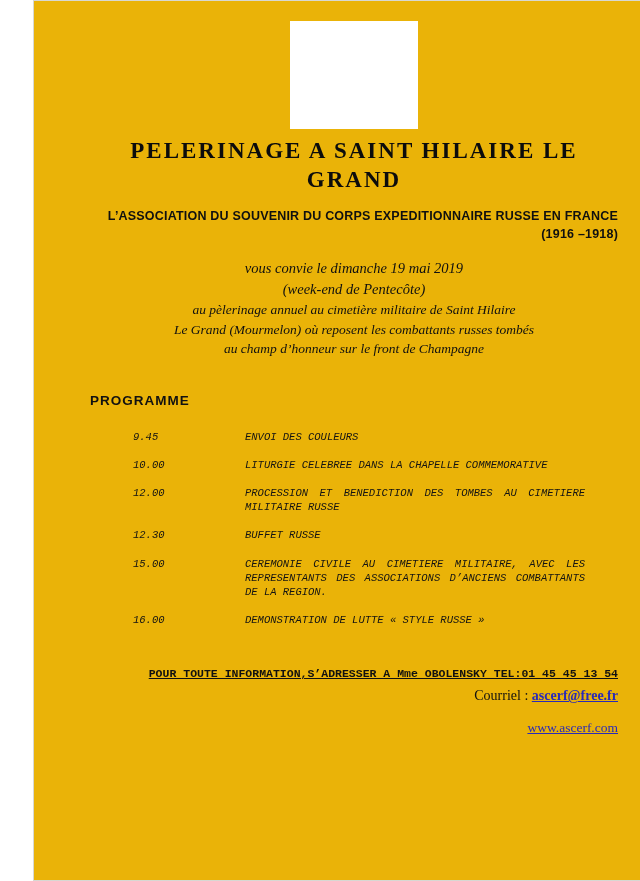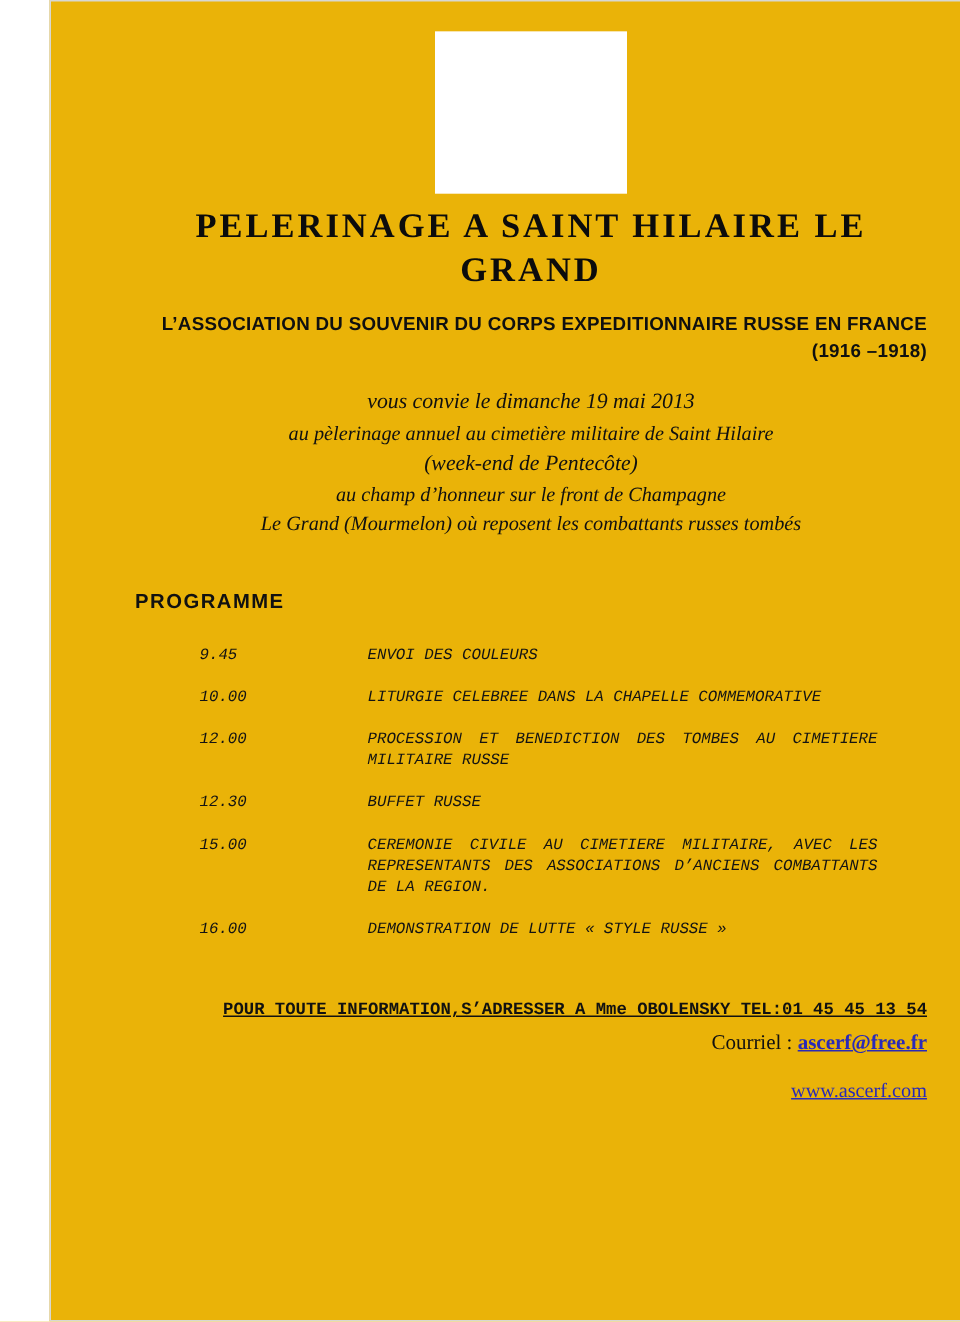--- a/index.html
+++ b/index.html
@@ -186,25 +186,25 @@
       <span>PELERINAGE A SAINT HILAIRE LE</span><br>
       <span>GRAND</span>
     </h1>
 
     <div class="subtitle">
       <span>L’ASSOCIATION DU SOUVENIR DU CORPS EXPEDITIONNAIRE RUSSE EN FRANCE</span><br>
       <span>(1916 –1918)</span>
     </div>
 
     <div class="invite">
-      <span class="ln">vous convie le dimanche 19 mai 2013</span>
+      <span class="ln">vous convie le dimanche 19 mai 2019</span>
+      <span class="ln">(week-end de Pentecôte)</span>
       <span class="ln small">au pèlerinage annuel au cimetière militaire de Saint Hilaire</span>
-      <span class="ln">(week-end de Pentecôte)</span>
+      <span class="ln small">Le Grand (Mourmelon) où reposent les combattants russes tombés</span>
       <span class="ln small">au champ d’honneur sur le front de Champagne</span>
-      <span class="ln small">Le Grand (Mourmelon) où reposent les combattants russes tombés</span>
     </div>
 
     <div class="programme">PROGRAMME</div>
 
     <table class="schedule">
       <tbody>
         <tr>
           <td class="time">9.45</td>
           <td class="desc">ENVOI DES COULEURS</td>
         </tr>

